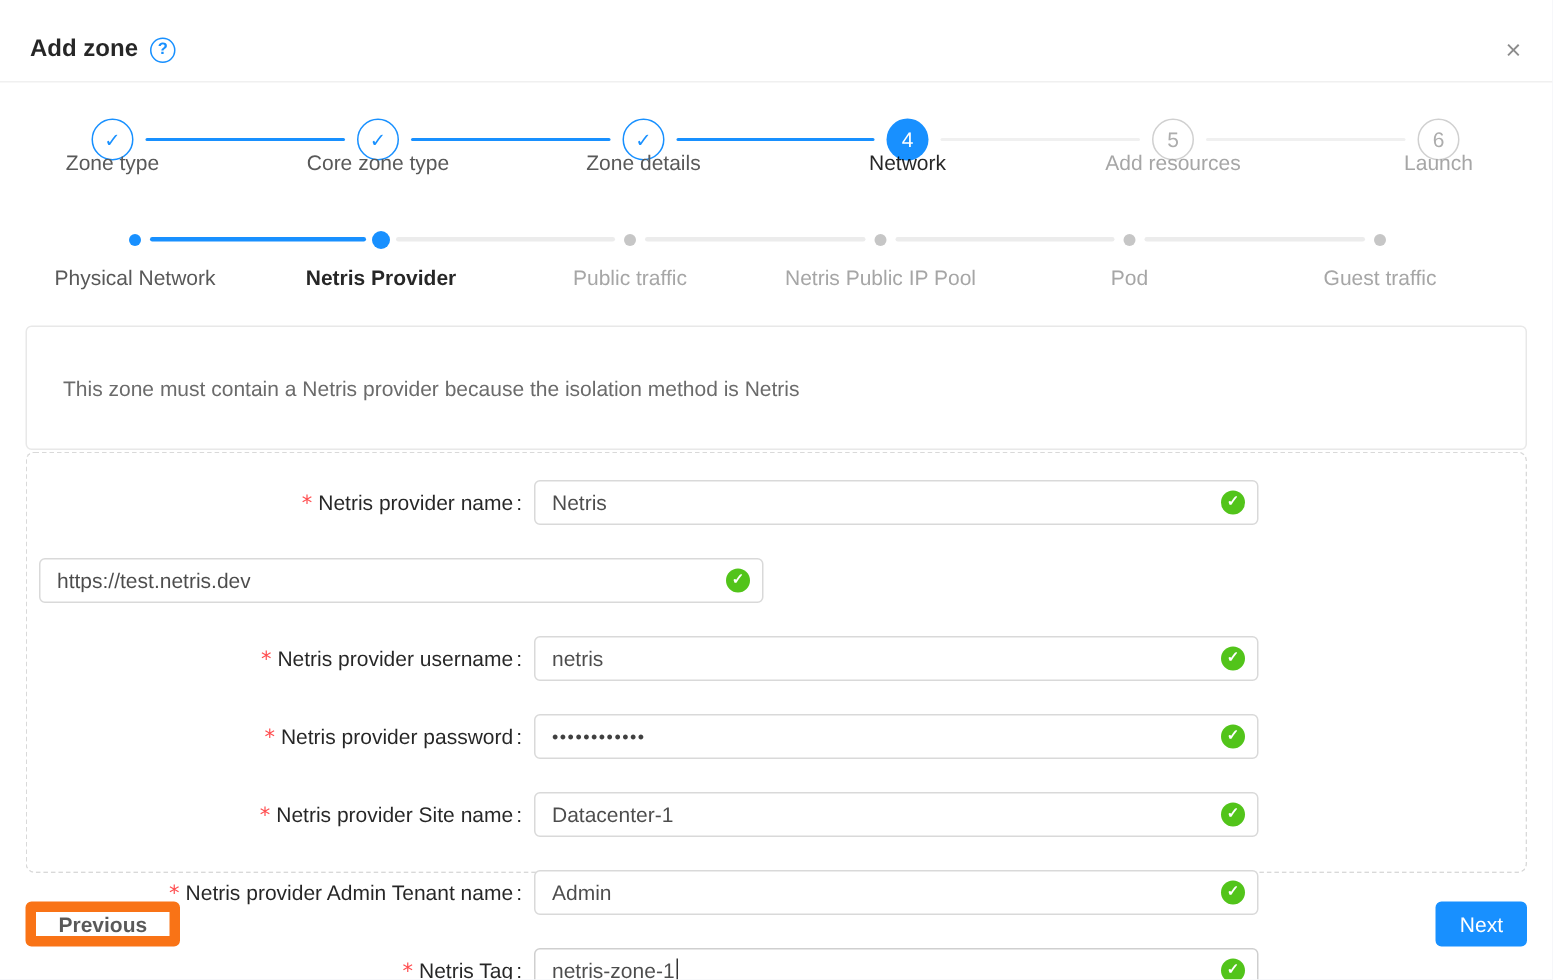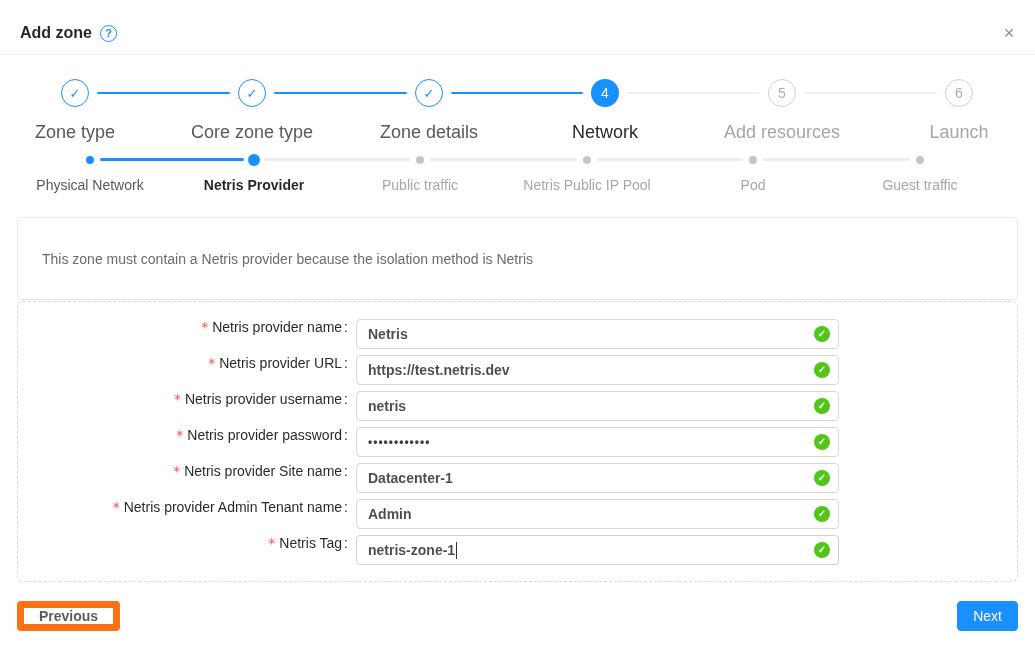--- a/index.html
+++ b/index.html
@@ -38,22 +38,22 @@
   .step-circle {
     position: absolute; top: 79px; width: 28px; height: 28px; border-radius: 50%;
     transform: translateX(-50%);
     display: flex; align-items: center; justify-content: center; font-size: 14px;
     background: #fff;
   }
   .step-circle.finish { border: 1px solid #1890ff; color: #1890ff; font-size: 13px; }
   .step-circle.active { background: #1890ff; color: #fff; border: none; }
   .step-circle.wait { border: 1px solid #d0d0d0; color: #adadad; }
   .step-label {
-    position: absolute; top: 122px; transform: translateX(-50%);
-    white-space: nowrap; font-size: 18px; color: #595959;
+    position: absolute; top: 100px; transform: translateX(-50%);
+    white-space: nowrap; font-size: 14px; color: #595959;
   }
   .step-label.active { color: rgba(0,0,0,0.85); font-weight: 400; }
   .step-label.wait { color: #a6a6a6; }
   .step-line { position: absolute; top: 92px; height: 2px; background: #f0f0f0; border-radius: 1px; }
   .step-line.done { background: #1890ff; }
 
   
   .sub-dot {
     position: absolute; border-radius: 50%; background: #c6c6c6;
     transform: translate(-50%, -50%);
@@ -77,34 +77,34 @@
     display: flex; align-items: center; padding: 0 24px;
     color: #6b6b6b;
   }
 
   
   .form-card {
     position: absolute; top: 301px; left: 17px; right: 17px; height: 281px;
     border: 1px dashed #d9d9d9; border-radius: 6px; background: #fff;
     padding-top: 17px;
   }
-  .form-row { display: flex; align-items: flex-start; height: 32px; margin-bottom: 4px; }
+  .form-row { display: flex; align-items: center; height: 32px; margin-bottom: 20px; }
   .form-label {
     flex: 0 0 330px; text-align: right; padding-right: 0;
     color: rgba(0,0,0,0.85); white-space: nowrap;
   }
   .req { color: #ff4d4f; margin-right: 4px; font-family: "DejaVu Sans", sans-serif; }
   .colon { margin-left: 2px; margin-right: 0; color: rgba(0,0,0,0.85); }
   .input-wrap {
     position: relative; margin-left: 8px; width: 483px; height: 30px;
     border: 1px solid #d9d9d9; border-radius: 4px; background: #fff;
     display: flex; align-items: center; padding: 0 30px 0 11px; cursor: text;
   }
   .input-wrap.focused { border-color: #cfcfcf; }
-  .input-value { color: rgba(0,0,0,0.7); white-space: nowrap; overflow: hidden; font-weight: bold; }
+  .input-value { color: rgba(0,0,0,0.7); white-space: nowrap; overflow: hidden; }
   .input-value.password { letter-spacing: 1px; font-size: 12px; color: rgba(0,0,0,0.75); }
   .caret {
     display: inline-block; width: 1px; height: 17px; background: #333;
     margin-left: 1px; vertical-align: middle;
     animation: blink 1s step-end infinite;
   }
   @keyframes blink { 50% { opacity: 0; } }
   .check-badge {
     position: absolute; right: 8px; top: 50%; transform: translateY(-50%);
     width: 16px; height: 16px; border-radius: 50%; background: #52c41a;
@@ -200,23 +200,20 @@
       <div class="form-label">
         <span class="req">*</span><span>Netris provider name</span><span class="colon">:</span>
       </div>
       <div class="input-wrap">
         <span class="input-value">Netris</span>
         <span class="check-badge">✓</span>
       </div>
     </div>
 
     <div class="form-row">
-      <div class="form-label">
-        <span class="req">*</span><span>Netris provider URL</span><span class="colon">:</span>
-      </div>
       <div class="input-wrap">
         <span class="input-value">https://test.netris.dev</span>
         <span class="check-badge">✓</span>
       </div>
     </div>
 
     <div class="form-row">
       <div class="form-label">
         <span class="req">*</span><span>Netris provider username</span><span class="colon">:</span>
       </div>

